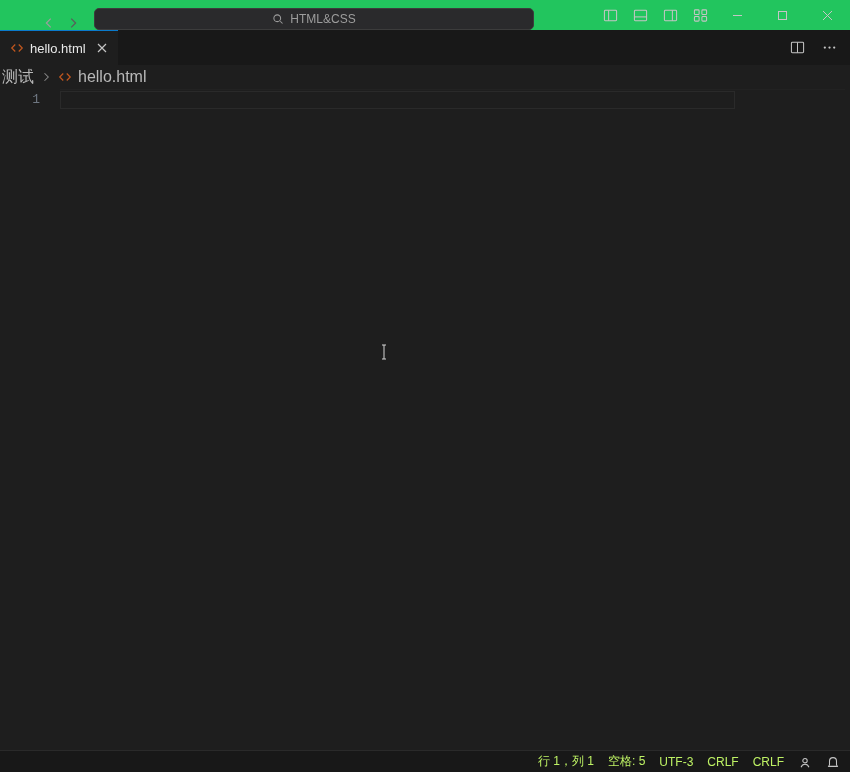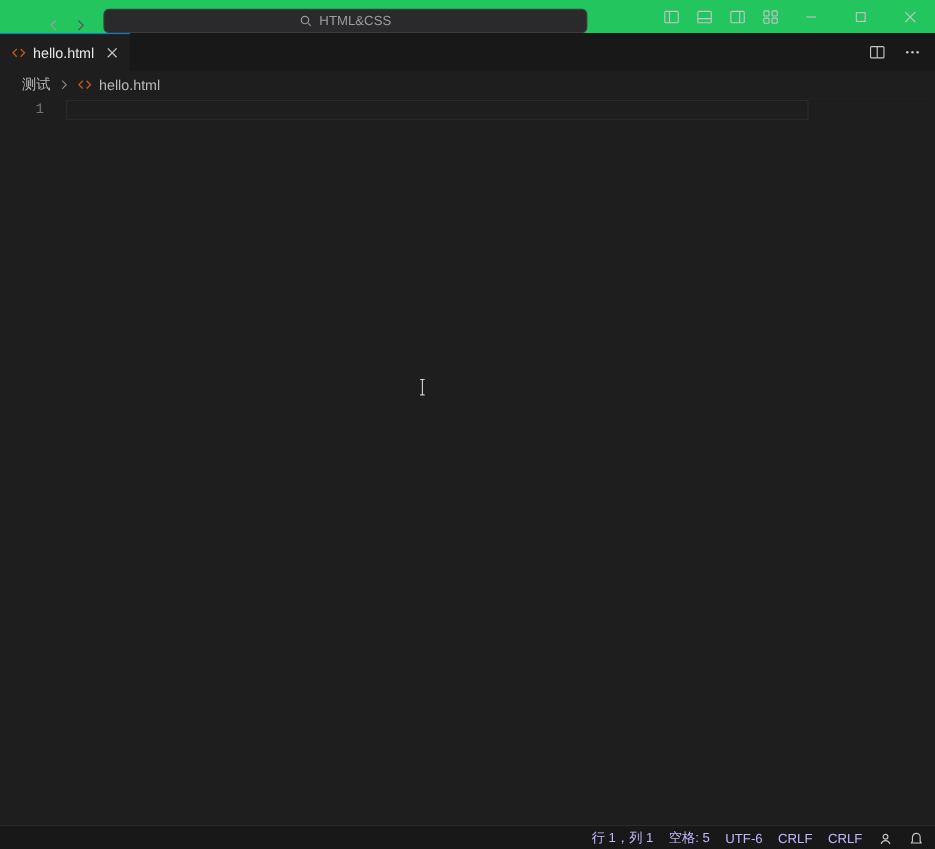--- a/index.html
+++ b/index.html
@@ -75,23 +75,23 @@
     padding-right: 8px;
   }
   .tabs-right .ico { width: 26px; height: 26px; display:flex; align-items:center; justify-content:center; }
 
   
   .crumbs {
     height: 24px;
     background: #1e1e1e;
     display: flex;
     align-items: center;
-    padding: 0 20px;
+    padding: 0 2px;
     gap: 6px;
-    font-size: 13px;
+    font-size: 16px;
     color: #b9b9b9;
   }
   .crumbs .sep { color: #8a8a8a; }
   .crumbs .file-ico { color: #c0571f; display:flex; }
 
   
   .editor-wrap {
     flex: 1;
     display: flex;
     background: #1e1e1e;
@@ -151,21 +151,21 @@
     width:12px; height:20px;
   }
 
   
   .status {
     height: 22px;
     background: #181818;
     border-top: 1px solid #2a2a2a;
     display: flex;
     align-items: center;
-    color: #c4b5fd;
+    color: #bef264;
     font-size: 12px;
   }
   .status .right { margin-left: auto; display: flex; align-items: center; gap: 14px; padding-right: 10px; }
   .status .ico { display:flex; align-items:center; }
 
   svg { display:block; }
 </style>
 </head>
 <body>
 
@@ -298,21 +298,21 @@
         </svg>
     </div>
   </div>
   <div class="minimap"></div>
 </div>
 
 <div class="status">
   <div class="right">
     <span>行 1，列 1</span>
     <span>空格: 5</span>
-    <span>UTF-6</span>
+    <span>UTF-3</span>
     <span>CRLF</span>
     <span>CRLF</span>
     <span class="ico">
       <svg width="14" height="14" viewBox="0 0 16 16" fill="none" stroke="#c5c5c5" stroke-width="1.2">
           <circle cx="8" cy="6.5" r="2.5"></circle>
           <path d="M3.5 14c.8-2.5 2.5-3.5 4.5-3.5s3.7 1 4.5 3.5"></path>
         </svg>
     </span>
     <span class="ico">
       <svg width="14" height="14" viewBox="0 0 16 16" fill="none" stroke="#c5c5c5" stroke-width="1.2">

